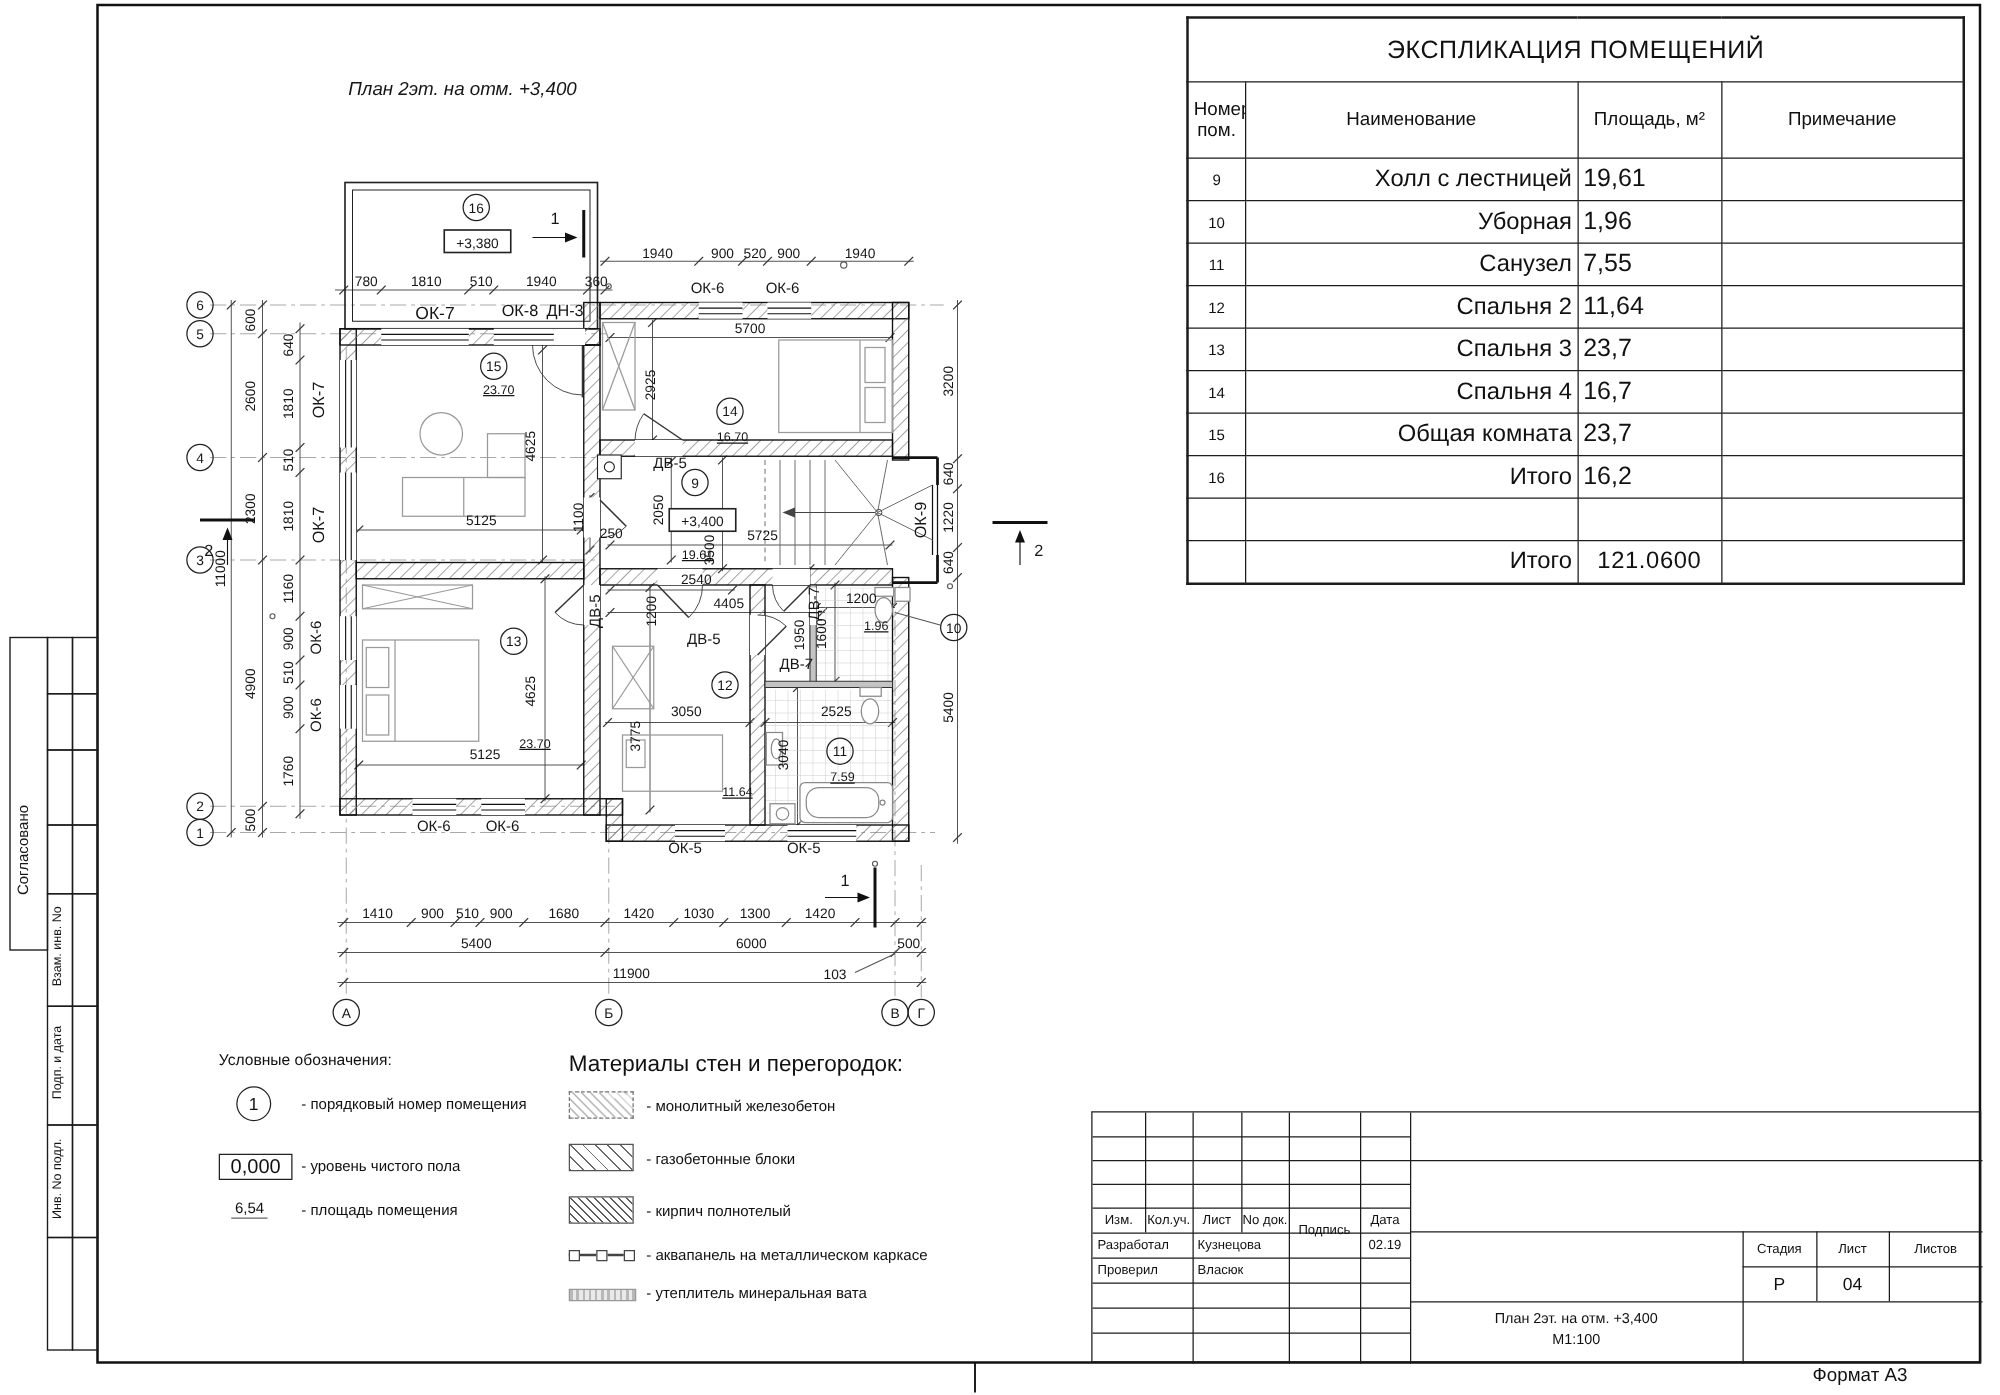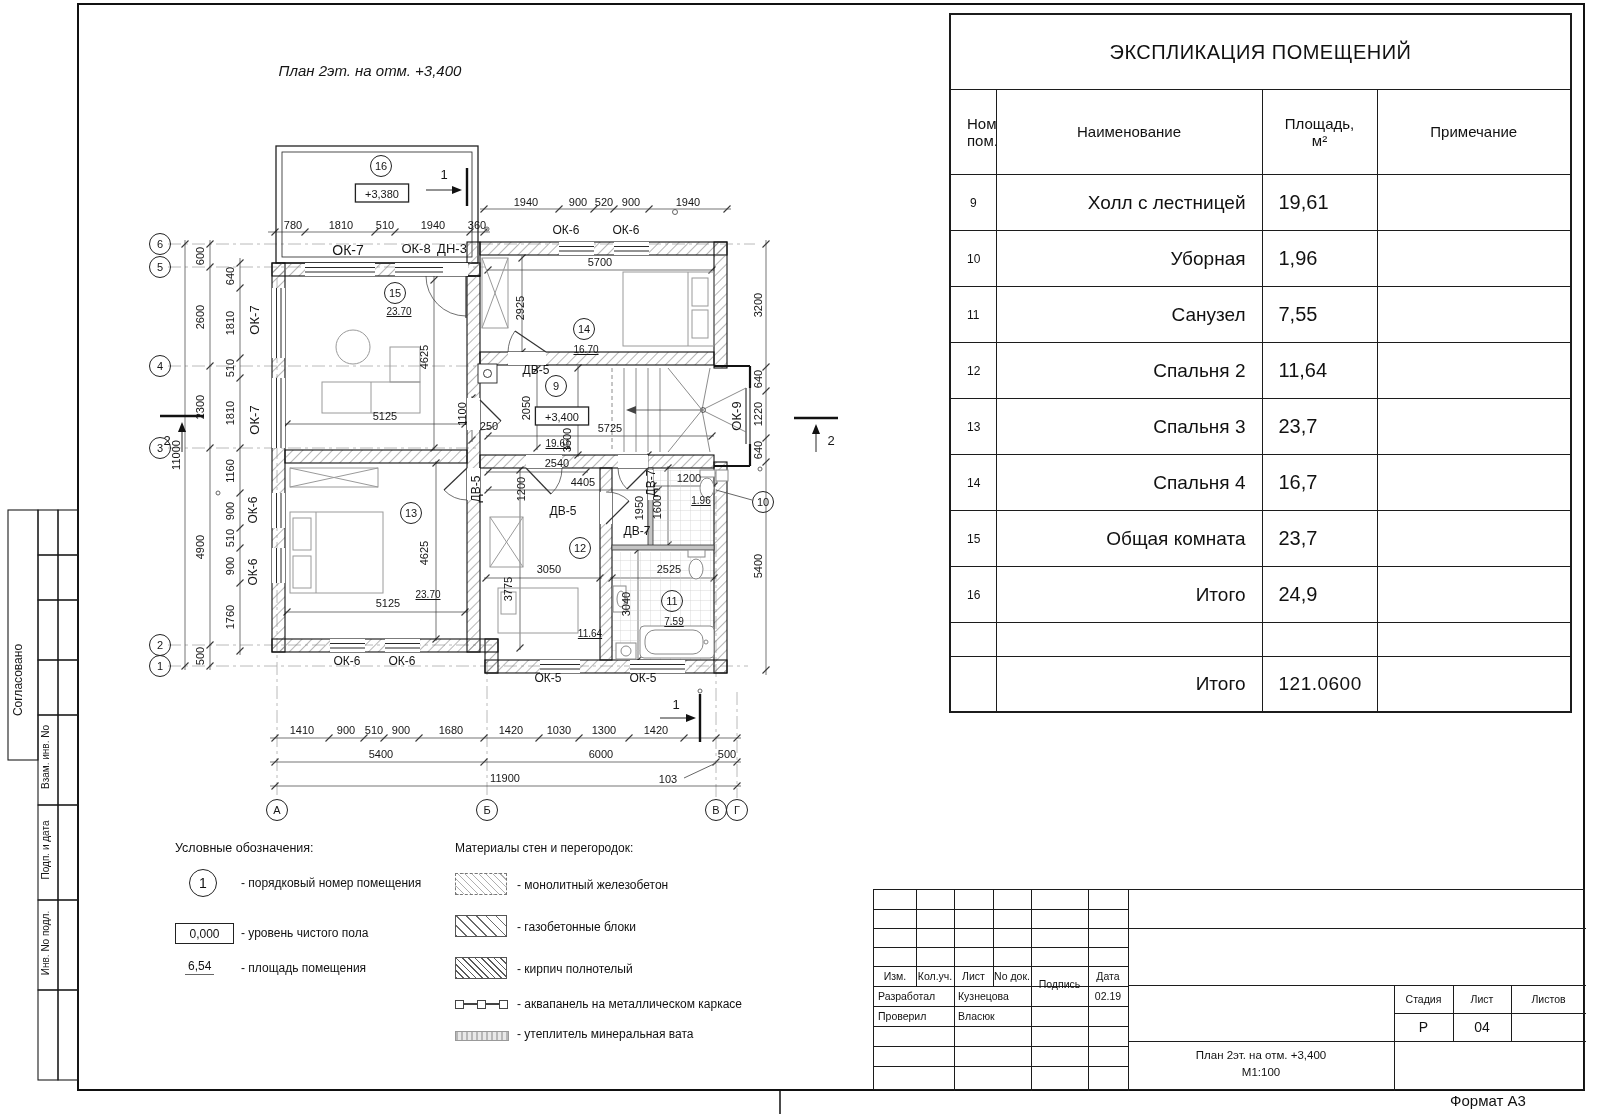--- a/index.html
+++ b/index.html
@@ -2,21 +2,21 @@
 <html><head>
 <meta charset="utf-8">
 <style>
   body{margin:0;background:#9a9a9a}
   .sheet{position:relative;width:1600px;height:1116px;background:#fff;
          font-family:"Liberation Sans",sans-serif;color:#111;overflow:hidden;margin:0 auto}
   #sheet-svg{position:absolute;left:0;top:0}
   
   #expl{position:absolute;left:949px;top:13px;width:621px;border-collapse:collapse;
         table-layout:fixed;border:2px solid #1c1c1c}
-  #expl th,#expl td{border:1.2px solid #1c1c1c;padding:16px;font-weight:normal;overflow:hidden}
+  #expl th,#expl td{border:1.2px solid #1c1c1c;padding:4px;font-weight:normal;overflow:hidden}
   .expl-title{height:42px;font-size:20px;text-align:center;letter-spacing:.5px}
   .expl-head{height:52px;font-size:15px;text-align:center;line-height:1.15}
   .c-num{font-size:12px;text-align:center}
   .c-name{font-size:19px;padding-left:9px;text-align:right}
   .c-area{font-size:20px;text-align:left}
   .c-note{font-size:12px}
   .c-total-val{font-size:19px;text-align:center;letter-spacing:.5px}
   
   #titleblock{position:absolute;left:873px;top:889px;width:712px;height:201px;
               border:1.6px solid #1c1c1c;box-sizing:border-box}
@@ -24,21 +24,21 @@
   .hl{position:absolute;height:1.2px;background:#1c1c1c}
   .tbc{position:absolute;display:flex;align-items:center;justify-content:center;
        text-align:center;line-height:1.15;font-size:10.5px}
   .tbc.left{justify-content:flex-start;padding-left:4px}
   
   #legend,#materials{position:absolute;font-size:12px}
   .abs{position:absolute}
   .leg-circle{width:26px;height:26px;border:1.6px solid #222;border-radius:50%;
               display:flex;align-items:center;justify-content:center;font-size:14px}
   .leg-box{width:57px;height:19px;border:1.5px solid #222;display:flex;
-           align-items:center;justify-content:center;font-size:12px}
+           align-items:center;justify-content:center;font-size:16px}
   .leg-area{font-size:12px;border-bottom:1px solid #666;padding:0 3px 1px 3px}
   .sw{width:52px;height:22px;box-sizing:border-box}
   .sw-rc{border:1px dashed #777;
          background:repeating-linear-gradient(45deg,rgba(110,110,110,.55) 0 1px,transparent 1px 5px)}
   .sw-gas{border:1px solid #555;
           background:repeating-linear-gradient(45deg,#6a6a6a 0 1px,transparent 1px 7px)}
   .sw-brick{border:1px solid #555;
             background:repeating-linear-gradient(45deg,#5a5a5a 0 1.2px,transparent 1.2px 4.5px)}
   .sw-aqua{width:52px;height:10px;position:relative}
   .sw-aqua .bar{position:absolute;left:0;top:4px;width:52px;height:2px;background:#444}
@@ -620,21 +620,21 @@
         </tr>
         <tr style="height: 34px;">
           <td class="c-num">15</td>
           <td class="c-name">Общая комната</td>
           <td class="c-area">23,7</td>
           <td class="c-note"></td>
         </tr>
         <tr style="height: 34px;">
           <td class="c-num">16</td>
           <td class="c-name">Итого</td>
-          <td class="c-area">24,9</td>
+          <td class="c-area">16,2</td>
           <td class="c-note"></td>
         </tr>
         <tr style="height: 34px;">
           <td class="c-num"></td>
           <td class="c-name"></td>
           <td class="c-area"></td>
           <td class="c-note"></td>
         </tr>
         <tr style="height: 34px;">
           <td class="c-num"></td>
@@ -694,21 +694,21 @@
   <div class="abs" style="left:0;top:0;font-size:12.5px">Условные обозначения:</div>
   <div class="abs leg-circle" style="left:14px;top:28px">1</div>
   <div class="abs" style="left:66px;top:35px">- порядковый номер помещения</div>
   <div class="abs leg-box" style="left:0;top:82px">0,000</div>
   <div class="abs" style="left:66px;top:85px">- уровень чистого пола</div>
   <div class="abs leg-area" style="left:10px;top:118px">6,54</div>
   <div class="abs" style="left:66px;top:120px">- площадь помещения</div>
 </div>
 
 <div id="materials" style="left:455px;top:841px;width:360px;height:210px">
-  <div class="abs" style="left:0;top:0;font-size:12px">Материалы стен и перегородок:</div>
+  <div class="abs" style="left:0;top:0;font-size:18px">Материалы стен и перегородок:</div>
   <div class="abs sw sw-rc" style="left:0;top:32px"></div>
   <div class="abs" style="left:62px;top:37px">- монолитный железобетон</div>
   <div class="abs sw sw-gas" style="left:0;top:74px"></div>
   <div class="abs" style="left:62px;top:79px">- газобетонные блоки</div>
   <div class="abs sw sw-brick" style="left:0;top:116px"></div>
   <div class="abs" style="left:62px;top:121px">- кирпич полнотелый</div>
   <div class="abs sw-aqua" style="left:0;top:158px">
     <div class="bar"></div>
     <div class="sq" style="left:0"></div>
         <div class="sq" style="left:22px"></div>

